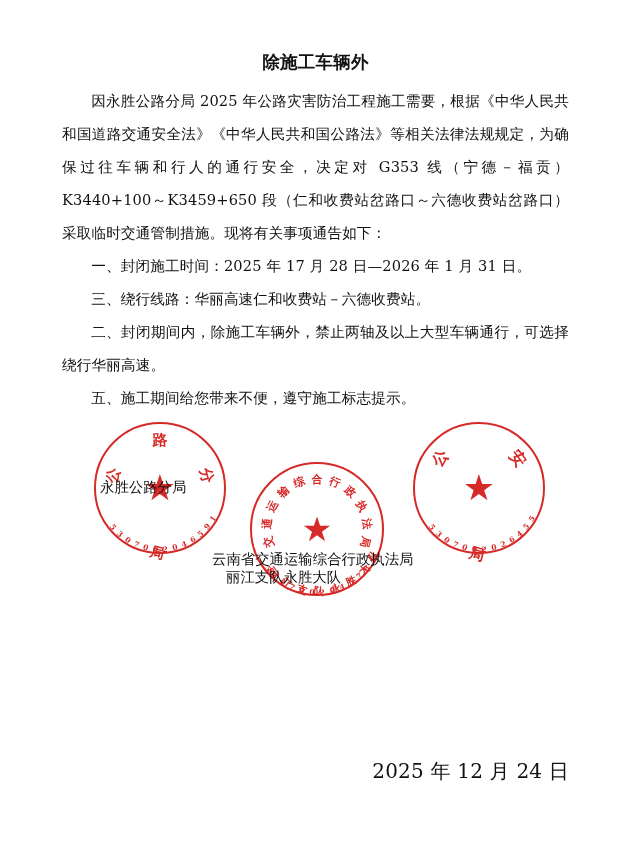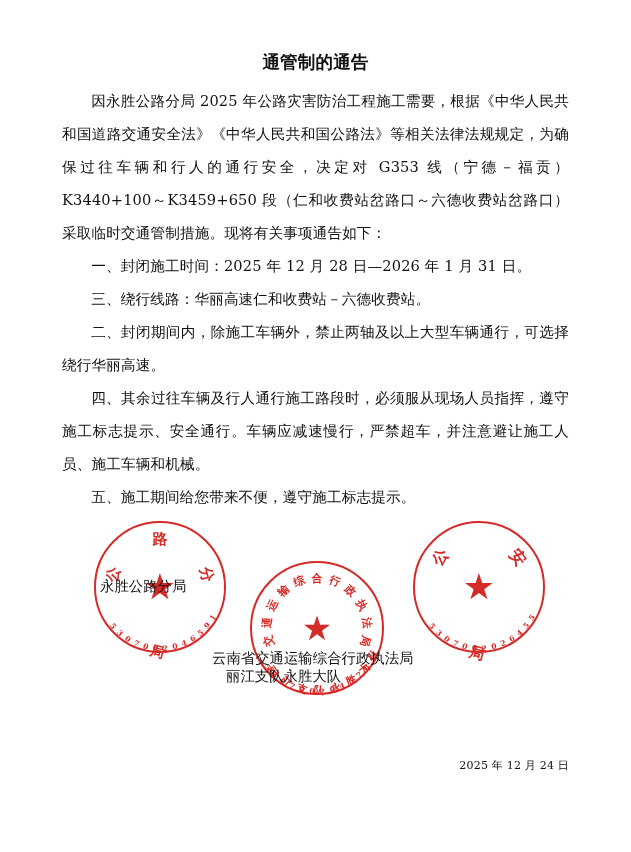--- a/index.html
+++ b/index.html
@@ -116,40 +116,39 @@
   }
   #sig-gonglu { left: 38px; top: 52px; }
   #sig-gongan { right: 26px; top: 52px; }
   #sig-jiaotong-1 { left: 150px; top: 124px; }
   #sig-jiaotong-2 { left: 164px; top: 142px; }
 
   .date-line {
     position: absolute;
     right: 62px;
     top: 758px;
-    font-size: 11px;
+    font-size: 20px;
     letter-spacing: 0.2px;
     white-space: nowrap;
   }
 </style>
 </head>
 <body>
 
 <div class="page">
 
   <h1 class="doc-title">
-    <span class="t-line l3">通管制的通告</span>
+    <span class="t-line l3">除施工车辆外</span>
   </h1>
 
   <div class="body-text">
     <p class="para">因永胜公路分局 2025 年公路灾害防治工程施工需要，根据《中华人民共和国道路交通安全法》《中华人民共和国公路法》等相关法律法规规定，为确保过往车辆和行人的通行安全，决定对 G353 线（宁德－福贡）K3440+100～K3459+650 段（仁和收费站岔路口～六德收费站岔路口）采取临时交通管制措施。现将有关事项通告如下：</p>
-    <p class="para">一、封闭施工时间：2025 年 12 月 28 日—2026 年 1 月 31 日。</p>
+    <p class="para">一、封闭施工时间：2025 年 17 月 28 日—2026 年 1 月 31 日。</p>
     <p class="para">三、绕行线路：华丽高速仁和收费站－六德收费站。</p>
     <p class="para">二、封闭期间内，除施工车辆外，禁止两轴及以上大型车辆通行，可选择绕行华丽高速。</p>
-    <p class="para">四、其余过往车辆及行人通行施工路段时，必须服从现场人员指挥，遵守施工标志提示、安全通行。车辆应减速慢行，严禁超车，并注意避让施工人员、施工车辆和机械。</p>
     <p class="para">五、施工期间给您带来不便，遵守施工标志提示。</p>
   </div>
 
   <div class="stamp-area">
 
     <div class="stamp" id="stamp-gonglu">
       <div class="circ">
           <span style="font-size: 15px; transform: rotate(-75deg) translate(-50%, -48px) translateY(-50%);">公</span>
           <span style="font-size: 15px; transform: rotate(-37.5deg) translate(-50%, -48px) translateY(-50%);">　</span>
           <span style="font-size: 15px; transform: rotate(0deg) translate(-50%, -48px) translateY(-50%);">路</span>

